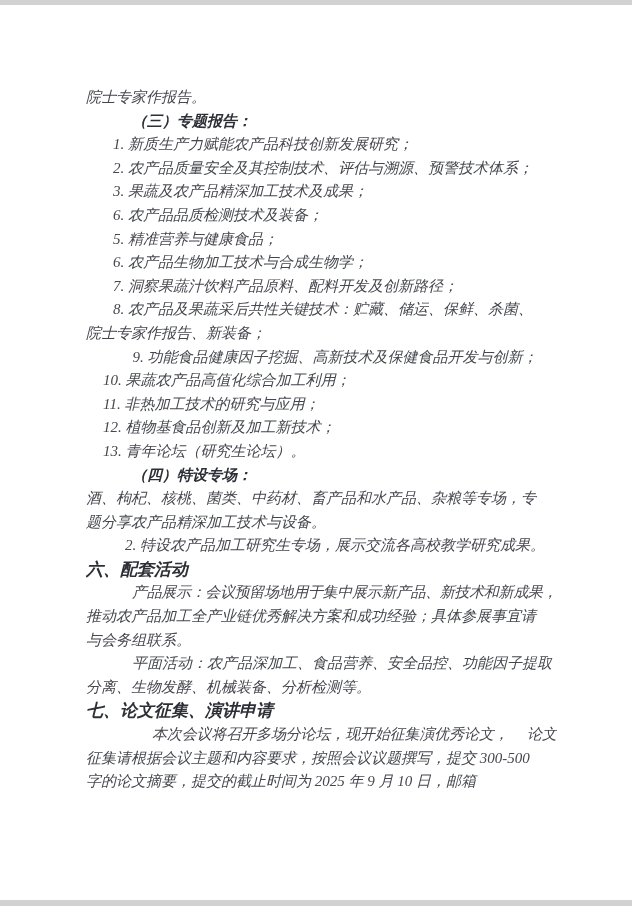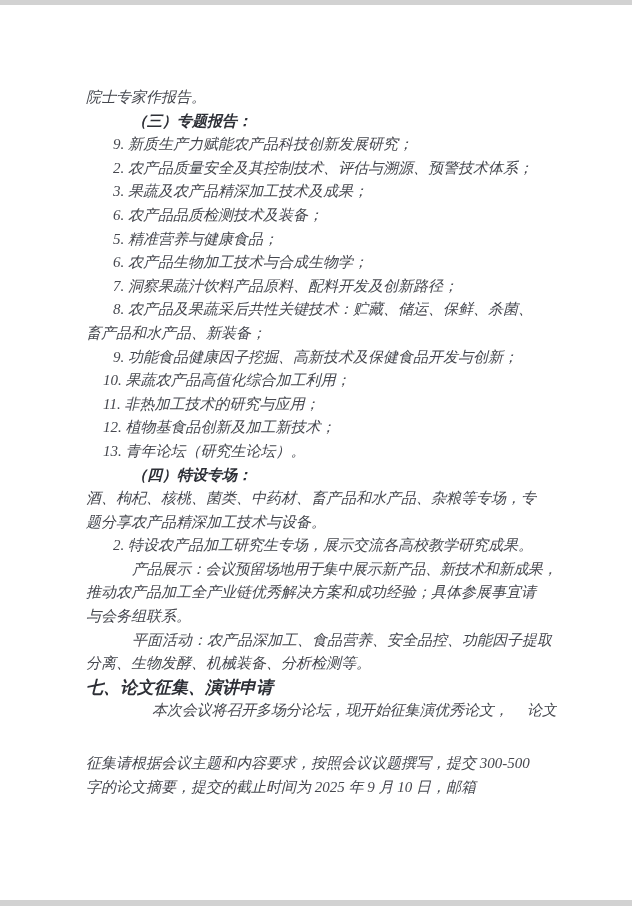--- a/index.html
+++ b/index.html
@@ -46,43 +46,44 @@
 </style>
 </head>
 <body>
 
 <div class="viewer">
   <div class="edge-bar top"></div>
   <div class="page">
     <div class="content">
         <div class="line ">院士专家作报告。</div>
         <div class="line h2 ind-h">（三）专题报告：</div>
-        <div class="line ind-num1">9. 新质生产力赋能农产品科技创新发展研究；</div>
+        <div class="line ind-num1">1. 新质生产力赋能农产品科技创新发展研究；</div>
         <div class="line ind-num1 full" style="letter-spacing: 0px;">2. 农产品质量安全及其控制技术、评估与溯源、预警技术体系；</div>
         <div class="line ind-num1">3. 果蔬及农产品精深加工技术及成果；</div>
         <div class="line ind-num1">6. 农产品品质检测技术及装备；</div>
         <div class="line ind-num1">5. 精准营养与健康食品；</div>
         <div class="line ind-num1">6. 农产品生物加工技术与合成生物学；</div>
         <div class="line ind-num1">7. 洞察果蔬汁饮料产品原料、配料开发及创新路径；</div>
         <div class="line ind-num1 full" style="letter-spacing: 0px;">8. 农产品及果蔬采后共性关键技术：贮藏、储运、保鲜、杀菌、</div>
-        <div class="line ">畜产品和水产品、新装备；</div>
-        <div class="line ind-num1 full" style="letter-spacing: 0px;">9. 功能食品健康因子挖掘、高新技术及保健食品开发与创新；</div>
+        <div class="line ">院士专家作报告、新装备；</div>
+        <div class="line ind-num1 full" style="letter-spacing: 0px; text-align: center;">9. 功能食品健康因子挖掘、高新技术及保健食品开发与创新；</div>
         <div class="line ind-num2">10. 果蔬农产品高值化综合加工利用；</div>
         <div class="line ind-num2">11. 非热加工技术的研究与应用；</div>
         <div class="line ind-num2">12. 植物基食品创新及加工新技术；</div>
         <div class="line ind-num2">13. 青年论坛（研究生论坛）。</div>
         <div class="line h2 ind-h">（四）特设专场：</div>
         <div class="line full" style="letter-spacing: 0px;">酒、枸杞、核桃、菌类、中药材、畜产品和水产品、杂粮等专场，专</div>
         <div class="line ">题分享农产品精深加工技术与设备。</div>
-        <div class="line ind-num1 full" style="letter-spacing: 0px;">2. 特设农产品加工研究生专场，展示交流各高校教学研究成果。</div>
+        <div class="line ind-num1 full" style="letter-spacing: 0px; text-align: center;">2. 特设农产品加工研究生专场，展示交流各高校教学研究成果。</div>
+        <div class="line h1">六、配套活动</div>
         <div class="line ind-p full" style="letter-spacing: -0.34px; text-align: right;">产品展示：会议预留场地用于集中展示新产品、新技术和新成果，</div>
         <div class="line full" style="letter-spacing: 0px;">推动农产品加工全产业链优秀解决方案和成功经验；具体参展事宜请</div>
         <div class="line ">与会务组联系。</div>
         <div class="line ind-p full" style="letter-spacing: 0px;">平面活动：农产品深加工、食品营养、安全品控、功能因子提取</div>
         <div class="line ">分离、生物发酵、机械装备、分析检测等。</div>
         <div class="line h1">七、论文征集、演讲申请</div>
         <div class="line ind-p2 full" style="letter-spacing: -0.14px;">本次会议将召开多场分论坛，现开始征集演优秀论文，　 论文</div>
-        <div class="line full" style="letter-spacing: 0px; margin-top: 29px;">征集请根据会议主题和内容要求，按照会议议题撰写，提交 300-500</div>
+        <div class="line full" style="letter-spacing: 0px;">征集请根据会议主题和内容要求，按照会议议题撰写，提交 300-500</div>
         <div class="line full" style="letter-spacing: 0px;">字的论文摘要，提交的截止时间为 2025 年 9 月 10 日，邮箱</div>
       </div>
   </div>
   <div class="edge-bar bottom"></div>
 </div>
 
 </body></html>

